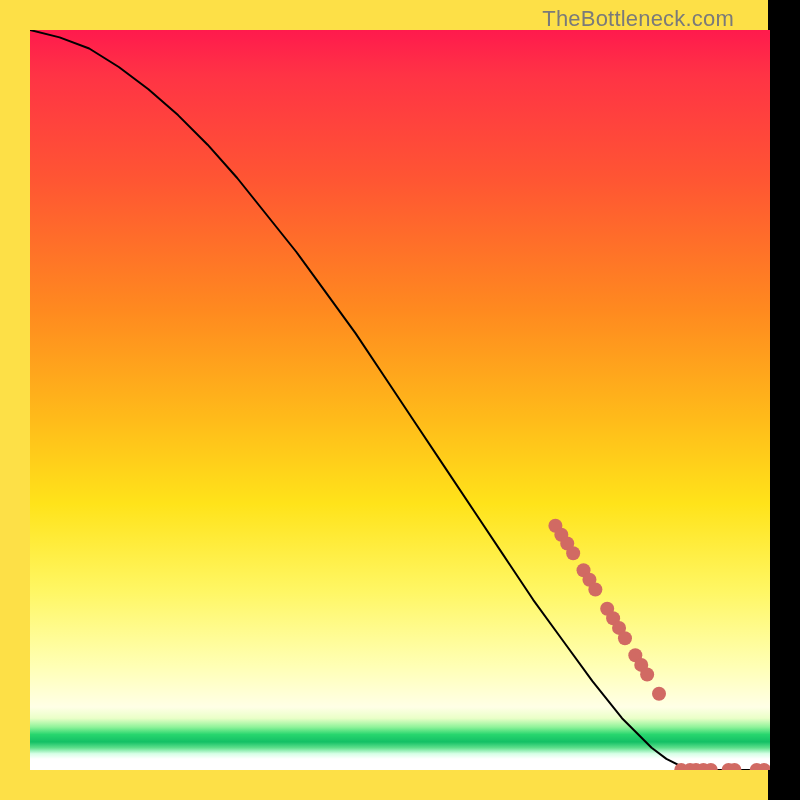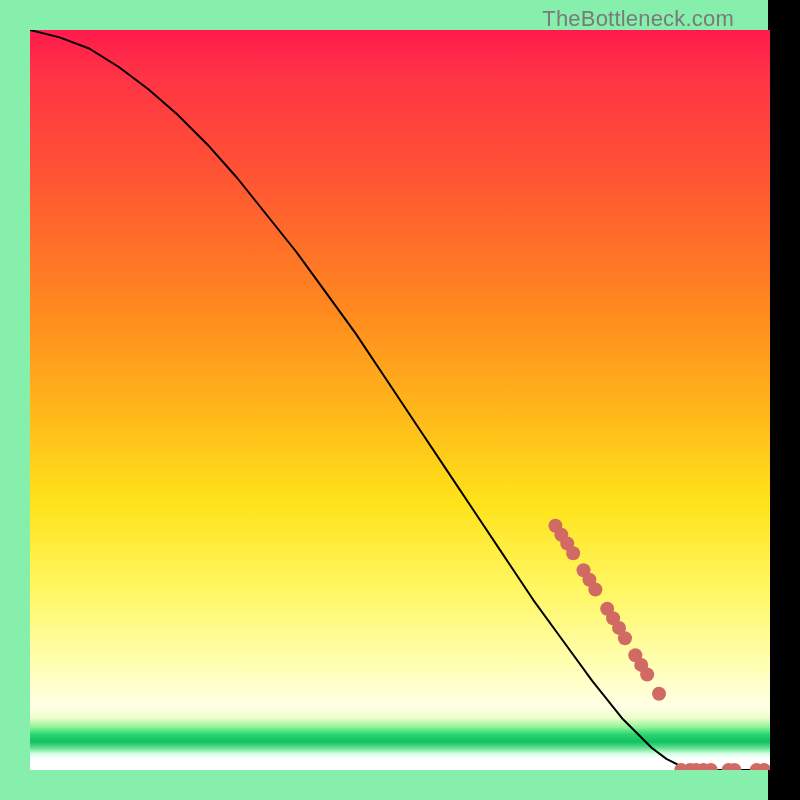--- a/index.html
+++ b/index.html
@@ -8,21 +8,21 @@
     width: 800px;
     height: 800px;
     background: #000;
     overflow: hidden;
     font-family: Arial, Helvetica, sans-serif;
   }
   .stage {
     position: relative;
     width: 768px;
     height: 800px;
-    background: #86efac;
+    background: #fde047;
     text-align: right;
   }
   .plot {
     position: absolute;
     left: 30px;
     top: 30px;
     width: 740px;
     height: 740px;
     overflow: hidden;
   }

